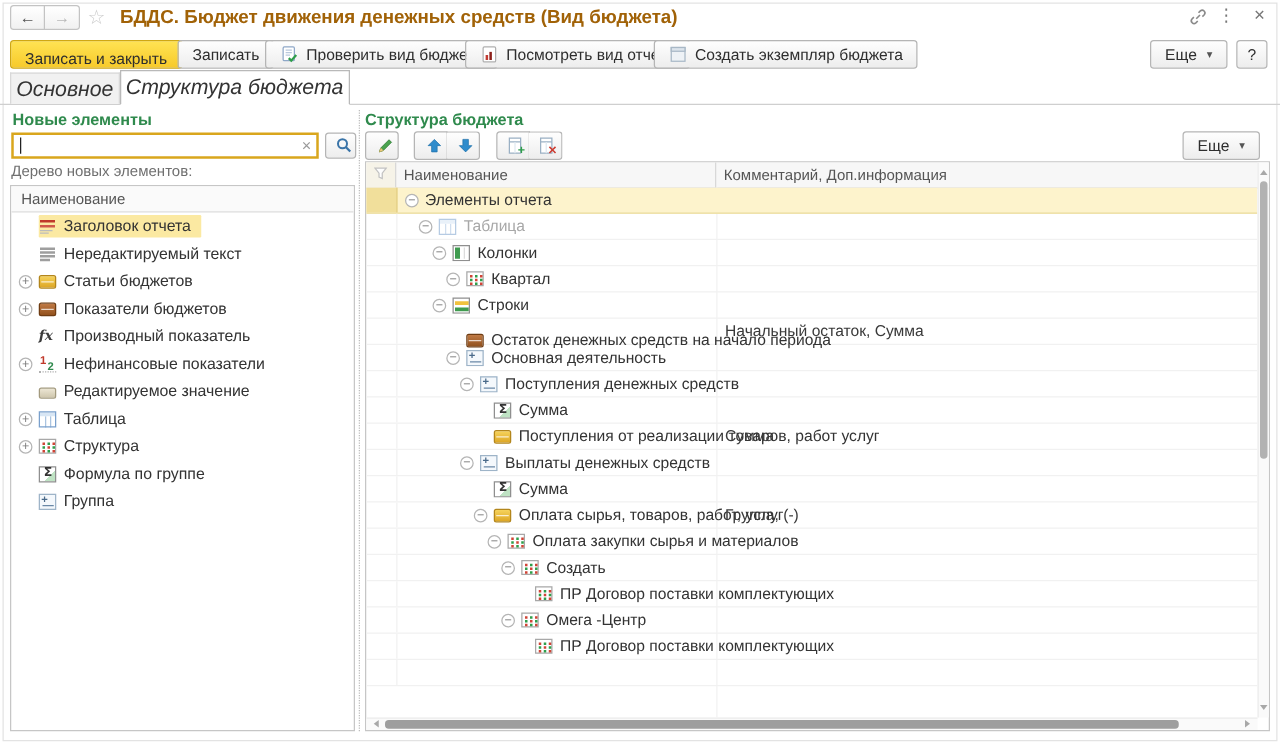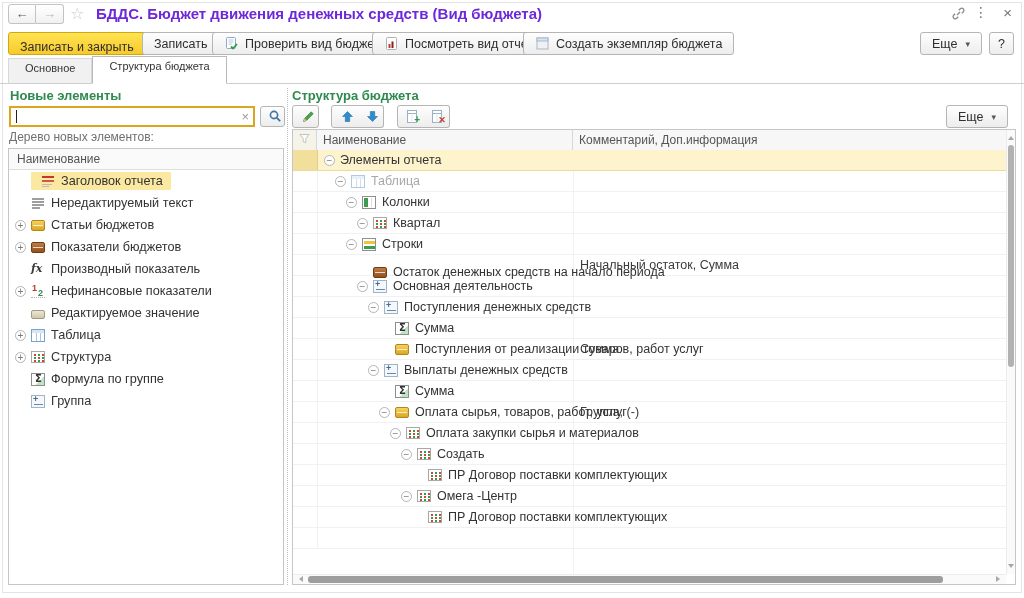--- a/index.html
+++ b/index.html
@@ -8,38 +8,38 @@
   #frame{position:absolute;left:2px;right:2px;top:2px;bottom:5px;border:1px solid #e3e3e3;pointer-events:none;}
 
   
   #titlebar{position:absolute;left:0;top:0;right:0;height:28px;}
   .navgrp{position:absolute;left:8px;top:4px;display:flex;}
   .navbtn{width:28px;height:20px;border:1px solid #c3c3c3;background:linear-gradient(#fff,#f1f1f1);
           font-size:13px;color:#555;padding:0;cursor:pointer;line-height:18px;}
   .navbtn:first-child{border-radius:3px 0 0 3px;}
   .navbtn.fwd{border-radius:0 3px 3px 0;border-left:none;color:#b8b8b8;}
   .star{position:absolute;left:70px;top:4px;font-size:16px;color:#cccccc;cursor:pointer;}
-  .wtitle{position:absolute;left:96px;top:5px;font-size:15px;font-weight:600;color:#6d28d9;white-space:nowrap;}
+  .wtitle{position:absolute;left:96px;top:5px;font-size:15px;font-weight:600;color:#a16207;white-space:nowrap;}
   .linkic{position:absolute;right:58px;top:6px;cursor:pointer;}
   .kebab{position:absolute;right:36px;top:4px;font-size:14px;color:#777;cursor:pointer;}
   .wclose{position:absolute;right:12px;top:4px;font-size:15px;color:#777;cursor:pointer;}
 
   
   #cmdbar{position:absolute;left:0;top:28px;right:0;height:30px;}
   .btn{position:absolute;top:4px;height:23px;border:1px solid #b5b5b5;border-radius:3px;
        background:linear-gradient(#fefefe,#ededed);font-family:inherit;font-size:12.5px;color:#2e2e2e;
        padding:0 11px;cursor:pointer;display:flex;align-items:center;gap:6px;white-space:nowrap;}
   .btn.yellow{background:linear-gradient(#ffe353,#f7ca2b);border-color:#cfa713;font-weight:normal;align-items:flex-end;}
   .caret{font-size:9px;color:#555;margin-left:2px;}
   .bic{display:inline-flex;width:15px;height:15px;}
 
   
   #tabbar{position:absolute;left:0;top:58px;right:0;height:26px;border-bottom:1px solid #cfcfcf;
           display:flex;align-items:flex-end;padding-left:8px;box-sizing:border-box;}
-  .tab{font-size:11px;padding:3px 16px 4px;cursor:pointer;position:relative;}
+  .tab{font-size:17px;padding:3px 4px 4px;cursor:pointer;position:relative;font-style:italic;}
   .tab.inactive{background:#f1f1f1;border:1px solid #d8d8d8;border-bottom:none;height:17px;color:#333;}
   .tab.active{background:#fff;border:1px solid #b9b9b9;border-bottom:1px solid #fff;height:19px;
               margin-bottom:-1px;z-index:2;}
 
   
   .sect-title{position:absolute;font-size:13px;font-weight:bold;color:#2f8a4d;}
 
   
   #search-wrap{position:absolute;left:9px;top:106px;width:246px;height:21px;border:2px solid #d9a61d;
                background:#fff;box-sizing:border-box;}
@@ -48,21 +48,21 @@
   .icaret{position:absolute;left:5px;top:2px;width:1px;height:13px;background:#222;}
   .clear-x{position:absolute;right:4px;top:0px;font-size:13px;color:#9a9a9a;cursor:pointer;line-height:17px;}
   #search-btn{position:absolute;left:260px;top:106px;width:25px;height:21px;border:1px solid #b5b5b5;
               border-radius:3px;background:linear-gradient(#fefefe,#ededed);cursor:pointer;padding:2px 0 0 4px;}
   .gray-label{position:absolute;font-size:12px;color:#707070;}
   #ltree{position:absolute;left:8px;top:148px;width:276px;height:437px;border:1px solid #c6c6c6;
          background:#fff;box-sizing:border-box;overflow:hidden;}
   #ltree-header{height:20px;line-height:20px;background:#fafafa;border-bottom:1px solid #dedede;
                 font-size:12px;color:#555;padding-left:8px;}
   .trow{height:22px;display:flex;align-items:center;padding-left:6px;font-size:12.7px;cursor:default;}
-  .selwrap{display:flex;align-items:center;background:#fbe9a2;padding:2px 8px 2px 10px;border-radius:1px;}
+  .selwrap{display:flex;align-items:center;background:#fbe9a2;padding:2px 8px 2px 0;border-radius:1px;}
 
   
   #splitter{position:absolute;left:287px;top:88px;height:497px;border-left:1px dotted #bdbdbd;}
 
   
   .tbtn{position:absolute;top:105px;width:27px;height:23px;border:1px solid #b5b5b5;border-radius:3px;
         background:linear-gradient(#fefefe,#ededed);cursor:pointer;padding:3px 0 0 5px;box-sizing:border-box;}
   .tbtn.grpL{border-radius:3px 0 0 3px;}
   .tbtn.grpR{border-radius:0 3px 3px 0;border-left:none;}
   #more2{position:absolute;top:105px;right:16px;height:23px;}

